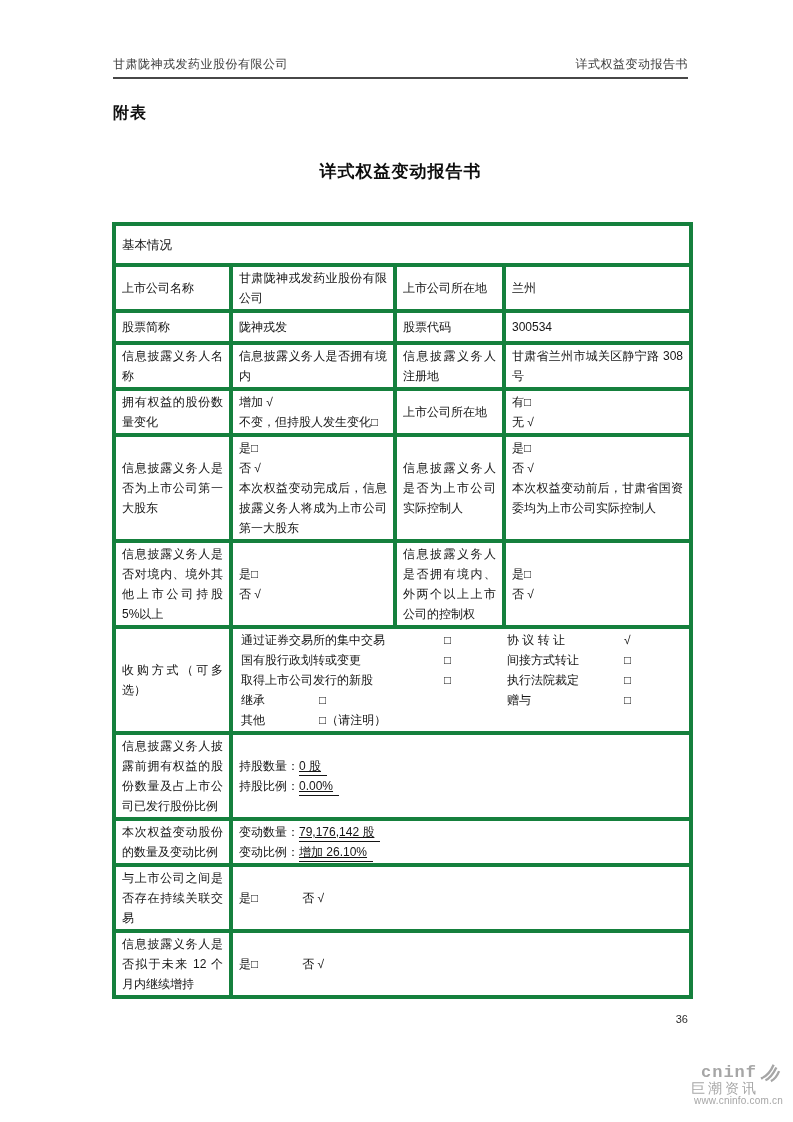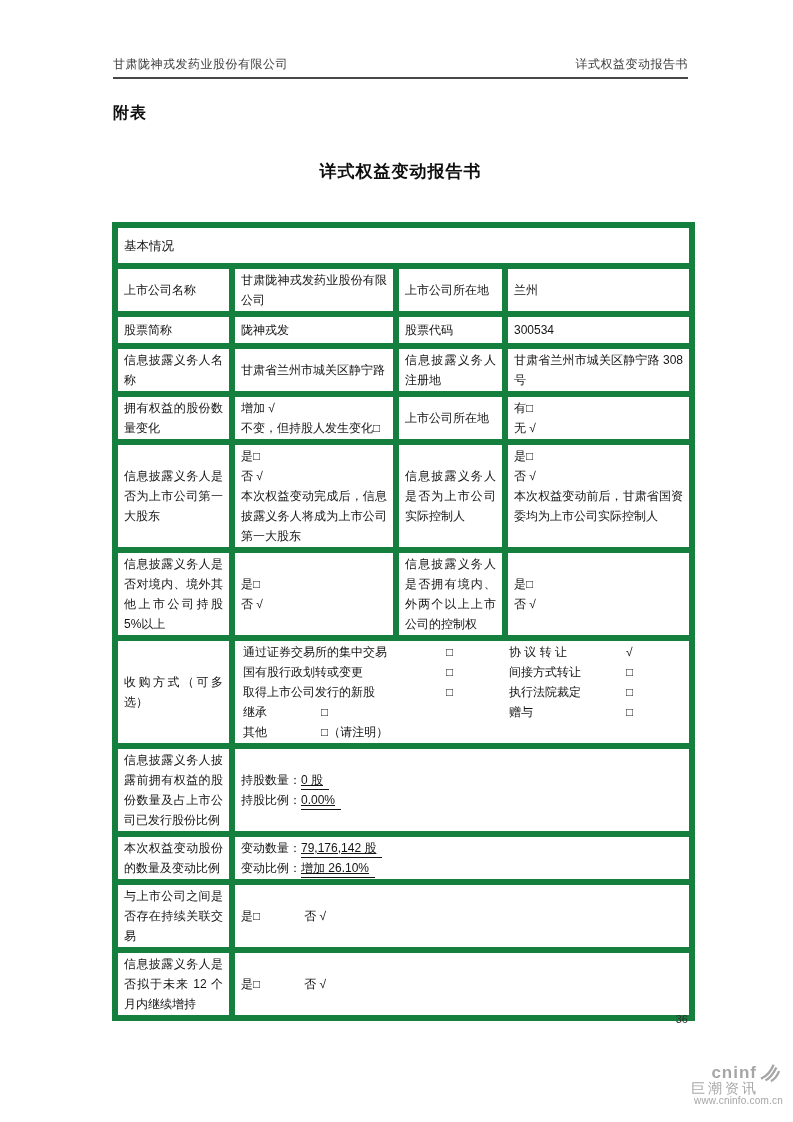--- a/index.html
+++ b/index.html
@@ -32,21 +32,21 @@
     letter-spacing: 1px;
   }
 
   
   .doc-table {
     position: absolute; left: 112px; top: 222px; width: 577px;
     border-collapse: collapse; table-layout: fixed;
     border: 2px solid #1a1a1a;
   }
   .doc-table td {
-    border: 6px solid #15803d;
+    border: 4px solid #15803d;
     font-size: 12px; line-height: 20px; color: #141414;
     padding: 1px 6px; vertical-align: middle;
     text-align: justify; overflow: hidden;
   }
   col.c1 { width: 117px; }
   col.c2 { width: 164px; }
   col.c3 { width: 109px; }
   col.c4 { width: 187px; }
 
   tr.hr1 { height: 41px; } tr.hr2 { height: 42px; margin-top: 37px; } tr.hr3 { height: 32px; }
@@ -80,20 +80,21 @@
     text-align: right; font-size: 11px; color: #2e2e2e;
   }
   .cninfo {
     position: absolute; right: 8px; top: 1063px; width: 130px;
     text-align: right; color: #a6a6a6; user-select: none;
   }
   .cn-brand {
     display: flex; align-items: center; justify-content: flex-end; gap: 2px;
     font-size: 17px; font-weight: 700; letter-spacing: 1px; line-height: 18px;
     padding-right: 4px;
+    font-family: Liberation Mono, monospace;
   }
   .cn-cn { font-size: 14px; letter-spacing: 3px; line-height: 11px; padding-right: 26px; }
   .cn-url { font-size: 10px; line-height: 13px; letter-spacing: 0.2px; padding-right: 2px; }
 </style>
 </head>
 <body>
 
 <div class="page">
 
   <div class="running-header">
@@ -126,21 +127,21 @@
 
       <tr class="hr3">
         <td>股票简称</td>
         <td>陇神戎发</td>
         <td>股票代码</td>
         <td>300534</td>
       </tr>
 
       <tr class="hr4">
         <td>信息披露义务人名称</td>
-        <td>甘肃省兰州市城关区静宁路</td>
+        <td>信息披露义务人是否拥有境内</td>
         <td>信息披露义务人注册地</td>
         <td>甘肃省兰州市城关区静宁路 308 号</td>
       </tr>
 
       <tr class="hr5">
         <td>拥有权益的股份数量变化</td>
         <td class="stack">
           <div>增加 √</div>
           <div class="nw">不变，但持股人发生变化□</div>
         </td>

